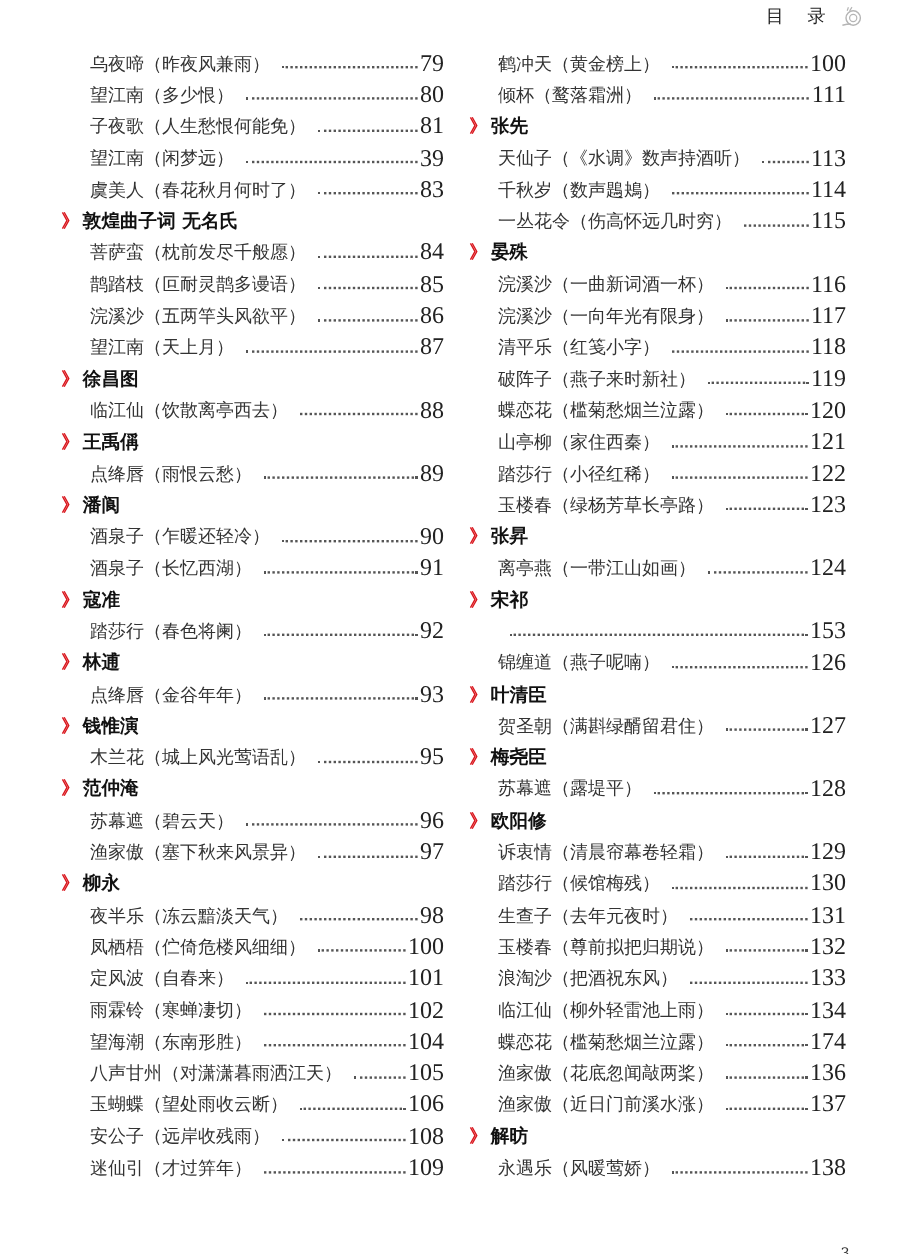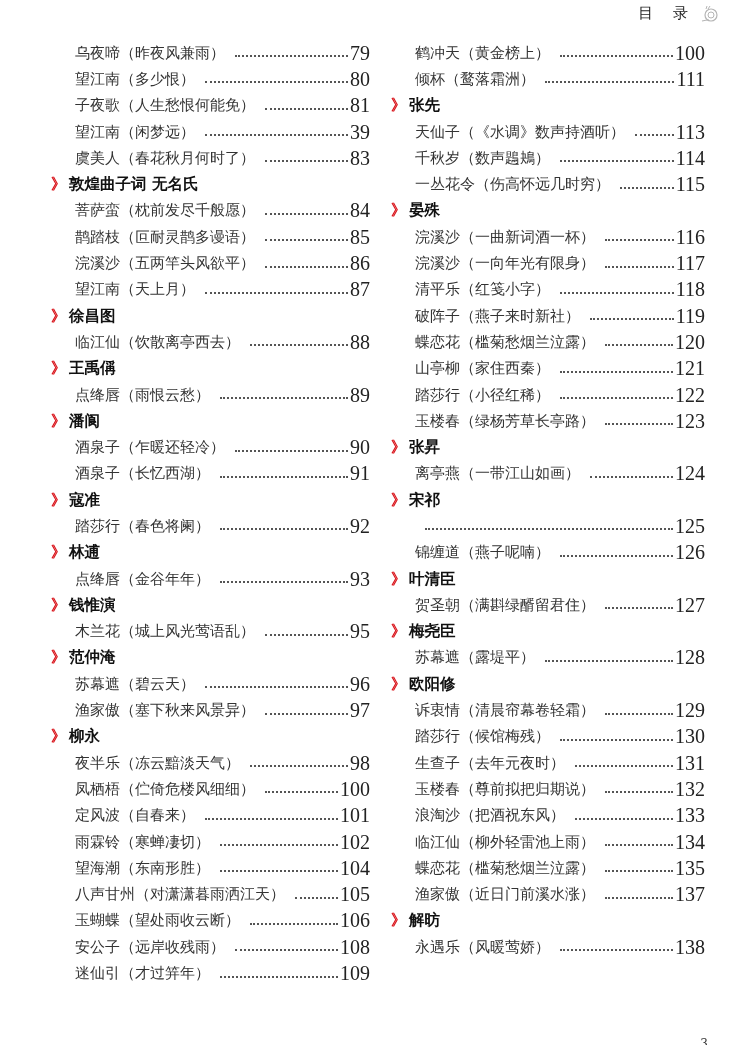--- a/index.html
+++ b/index.html
@@ -369,21 +369,21 @@
     <span class="entry-title">离亭燕（一带江山如画）</span>
     <span class="leader"></span>
     <span class="page-num">124</span>
   </div>
     <div class="row author-row">
     <span class="author-mark">》</span>
     <span class="author-name">宋祁</span>
   </div>
     <div class="row entry-row">
     <span class="leader"></span>
-    <span class="page-num">125</span>
+    <span class="page-num">153</span>
   </div>
     <div class="row entry-row">
     <span class="entry-title">锦缠道（燕子呢喃）</span>
     <span class="leader"></span>
     <span class="page-num">126</span>
   </div>
     <div class="row author-row">
     <span class="author-mark">》</span>
     <span class="author-name">叶清臣</span>
   </div>
@@ -431,21 +431,26 @@
     <span class="page-num">133</span>
   </div>
     <div class="row entry-row">
     <span class="entry-title">临江仙（柳外轻雷池上雨）</span>
     <span class="leader"></span>
     <span class="page-num">134</span>
   </div>
     <div class="row entry-row">
     <span class="entry-title">蝶恋花（槛菊愁烟兰泣露）</span>
     <span class="leader"></span>
-    <span class="page-num">135</span>
+    <span class="page-num">174</span>
+  </div>
+    <div class="row entry-row">
+    <span class="entry-title">渔家傲（花底忽闻敲两桨）</span>
+    <span class="leader"></span>
+    <span class="page-num">136</span>
   </div>
     <div class="row entry-row">
     <span class="entry-title">渔家傲（近日门前溪水涨）</span>
     <span class="leader"></span>
     <span class="page-num">137</span>
   </div>
     <div class="row author-row">
     <span class="author-mark">》</span>
     <span class="author-name">解昉</span>
   </div>

